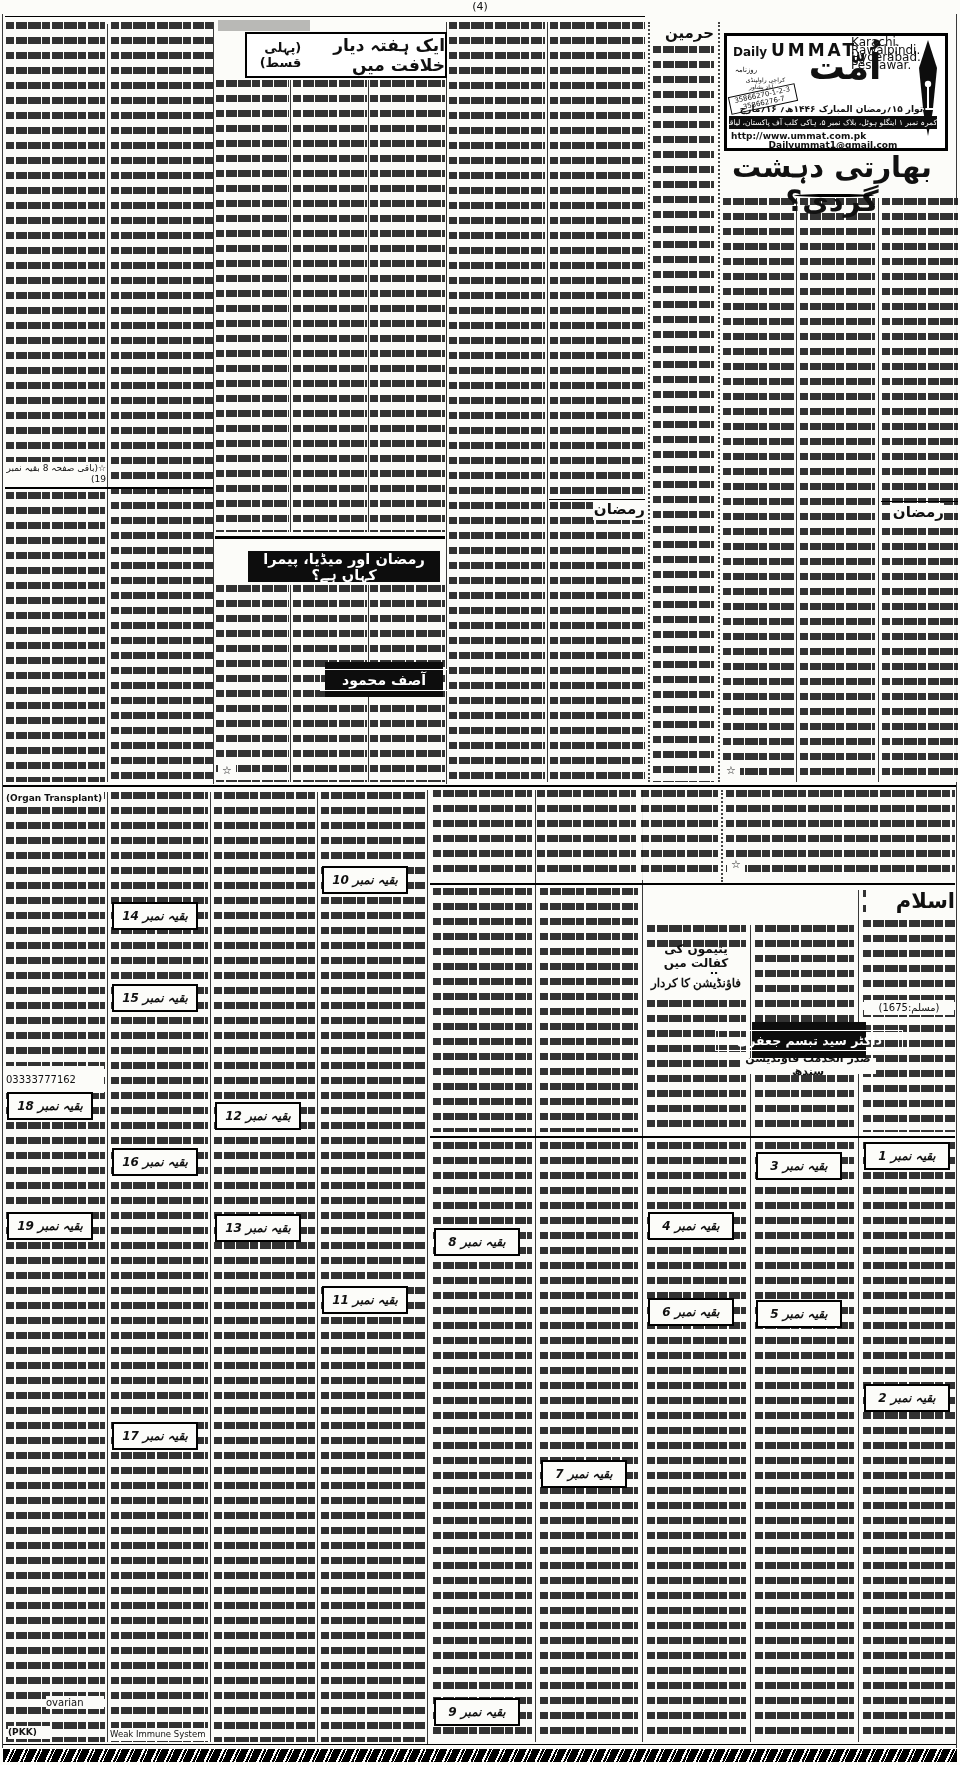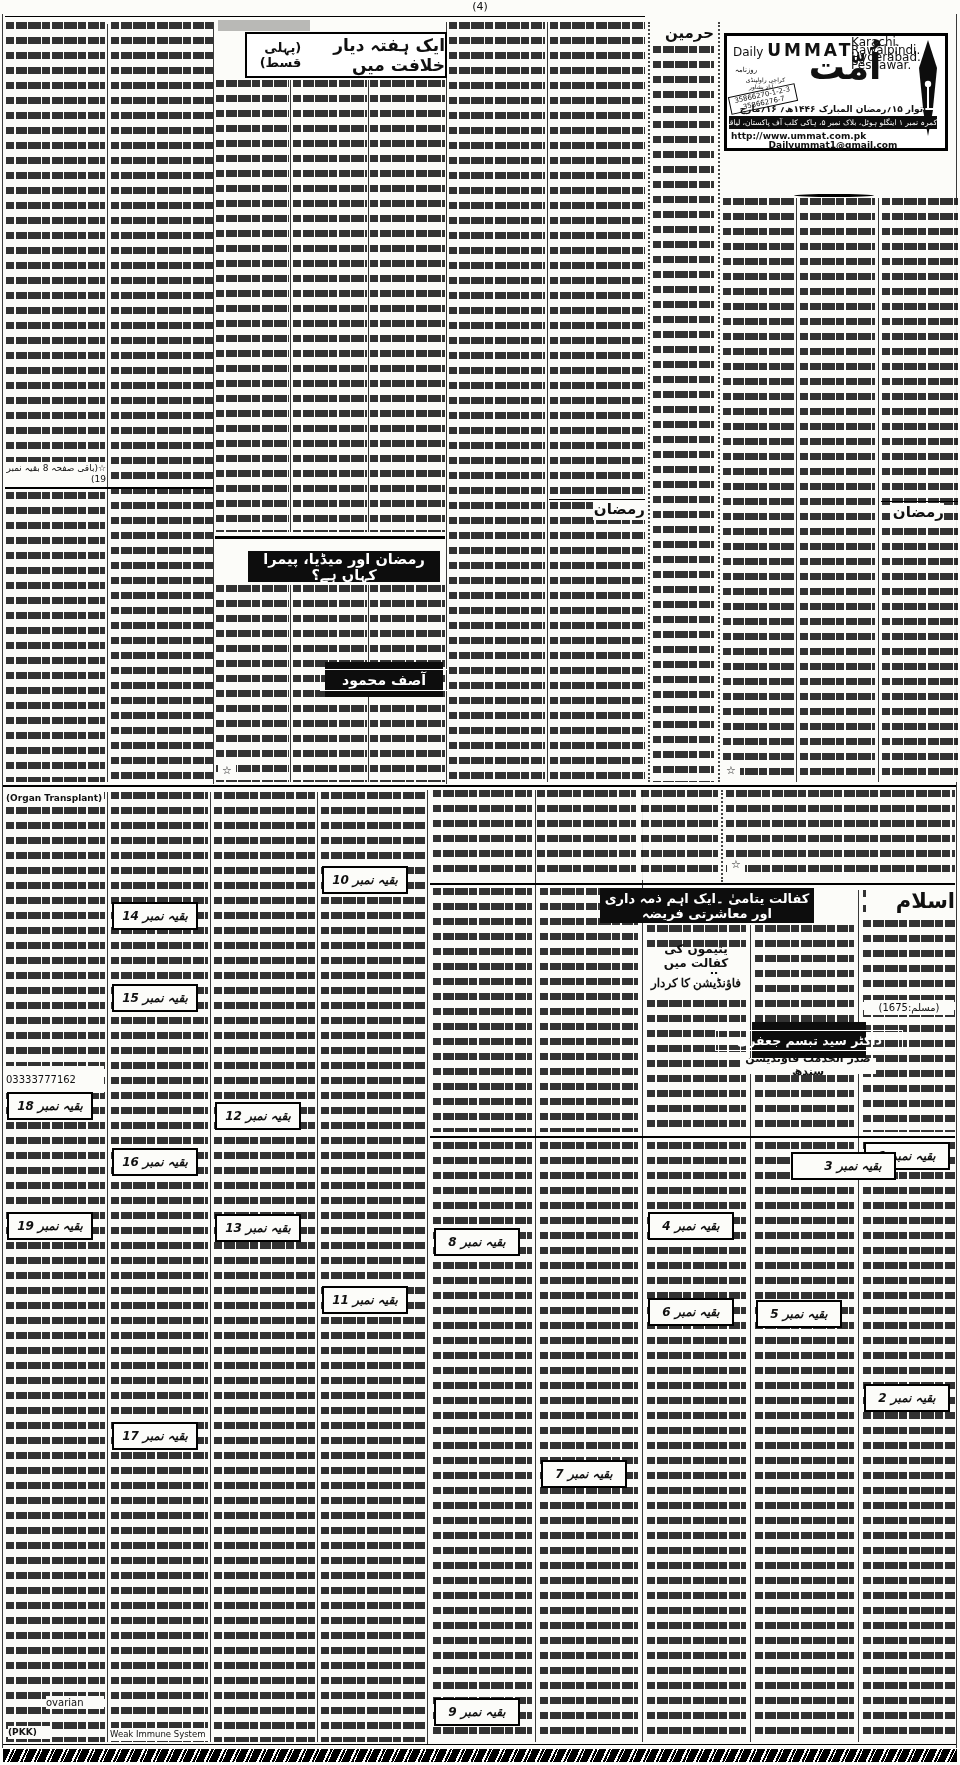--- a/index.html
+++ b/index.html
@@ -40,21 +40,21 @@
 
 <div id="page">
 
   <div class="vline" style="left:2px;top:14px;height:1734px;"></div>
   <div class="vline" style="left:956px;top:14px;height:1734px;"></div>
   <div id="braid"></div>
   <div class="smudge"></div>
 
   <div id="masthead">
     <div class="mi ltr" style="left:6px;top:4px;font-size:12px;">
-      <span style="font-weight:normal;text-align:center;">Daily</span>
+      <span style="font-weight:bold;text-align:center;">Daily</span>
       <span style="font-weight:bold;font-size:17px;letter-spacing:3px;">UMMAT</span>
     </div>
     <div class="mi ltr pre" style="left:124px;top:3px;font-size:12px;line-height:7.5px;">Karachi.
 Rawalpindi.
 Hyderabad.
 Peshawar.</div>
     <div class="mi rtl" style="left:8px;top:30px;font-size:7px;">روزنامہ</div>
     <div class="mi rtl" style="left:6px;top:40px;width:52px;font-size:6px;line-height:7px;">کراچی راولپنڈی حیدرآباد پشاور</div>
     <div class="mi rtl" style="left:55px;top:10px;width:126px;font-size:36px;font-weight:bold;text-align:center;">اُمّت</div>
     <svg class="mi" style="left:188px;top:2px;" width="26" height="100" viewBox="0 0 26 100">
@@ -66,39 +66,37 @@
     <div class="mi ltr" style="left:2px;top:54px;width:66px;border:1.5px solid #000;transform:rotate(-12deg);font-size:7px;text-align:center;background:#fff;line-height:8px;">
       <span>35866270-1-2-3</span><br>
       <span>35866276-7</span>
     </div>
     <div class="mi rtl" style="left:4px;top:68px;width:204px;font-size:9px;font-weight:bold;text-align:center;">اتوار ۱۵؍رمضان المبارک ۱۴۴۶ھ؍ ۱۶؍مارچ ۲۰۲۵ء</div>
     <div class="mi rtl" style="left:2px;top:80px;width:208px;height:13px;background:#0d0d0d;color:#fff;font-size:7.5px;text-align:center;line-height:13px;white-space:nowrap;overflow:hidden;">کمرہ نمبر ۱ اینگلو ہوٹل، بلاک نمبر ۵، ہاکی کلب آف پاکستان، لیاقت بیرکس کراچی</div>
     <div class="mi ltr" style="left:4px;top:95px;width:204px;font-size:9px;font-weight:bold;text-align:left;">http://www.ummat.com.pk</div>
     <div class="mi ltr" style="left:4px;top:104px;width:204px;font-size:9px;font-weight:bold;text-align:center;">Dailyummat1@gmail.com</div>
   </div>
 
+  <div class="abs rtl" style="left:722px;top:150px;width:220px;height:42px;font-size:29px;font-weight:bold;text-align:center;z-index:3;background:#fcfcf9;">بھارتی دہشت گردی؟</div>
   <div id="bharti-underline"></div>
 
   <div id="khilafat-box">
     <span style="font-size:17px;font-weight:bold;">ایک ہفتہ دیار خلافت میں</span>
     <span style="font-size:13px;font-weight:bold;">(پہلی قسط)</span>
   </div>
 
 
   <div class="blackbox" style="left:248px;top:551px;width:192px;height:31px;font-size:14.5px;">
     <span>رمضان اور میڈیا، پیمرا کہاں ہے؟</span>
   </div>
 
   <div class="blackbox" style="left:325px;top:662px;width:118px;height:35px;font-size:14px;">
     <span class="innerframe">آصف محمود</span>
   </div>
 
-  <div class="blackbox" style="left:600px;top:888px;width:214px;height:35px;font-size:13px;">
-    <span>کفالت یتامیٰ ۔ایک اہم ذمہ داری اور معاشرتی فریضہ</span>
-  </div>
 
   <div class="blackbox" style="left:752px;top:1022px;width:114px;height:36px;font-size:12.5px;">
     <span class="innerframe">ڈاکٹر سید تبسم جعفری</span>
   </div>
 
 <div class="tx" style="left: 5px; top: 22px; width: 100px; height: 440px;"></div>
     <div class="tx" style="left: 5px; top: 492px; width: 100px; height: 290px;"></div>
     <div class="tx" style="left: 110px; top: 22px; width: 103px; height: 760px;"></div>
     <div class="tx" title="شکست کے بعد سیورے کے معاہدے میں کردوں سے آزادی کا وعدہ کیا گیا تھا۔ بعد میں ترک رہنما کمال اتاترک نے یہ معاہدہ توڑ دیا جب کہ 1924 کے بعد خلافت ختم کر دی گئی۔ 1984 ، 1999 اور 2012 کے واقعات کا ذکر۔" style="left: 215px; top: 80px; width: 74px; height: 452px;"></div>
     <div class="tx" style="left: 292px; top: 80px; width: 75px; height: 452px;"></div>
@@ -173,21 +171,21 @@
     <div class="chip rtl b c" style="left: 646px; top: 954px; width: 100px; height: 20px; font-size: 12px;">یتیموں کی کفالت میں الخدمت</div>
     <div class="chip rtl b c" style="left: 646px; top: 974px; width: 100px; height: 20px; font-size: 12px; font-family: Liberation Serif, serif;">فاؤنڈیشن کا کردار</div>
     <div class="chip rtl b c" style="left: 740px; top: 1058px; width: 136px; height: 16px; font-size: 11px;">صدر الخدمت فاؤنڈیشن سندھ</div>
     <div class="chip ltr b" style="left: 6px; top: 792px; width: 98px; height: 13px; font-size: 9px;">(Organ Transplant)</div>
     <div class="chip ltr" style="left: 6px; top: 1066px; width: 98px; height: 27px; font-size: 10px;">03333777162</div>
     <div class="chip ltr b" style="left: 8px; top: 1726px; width: 44px; height: 13px; font-size: 9px;">(PKK)</div>
     <div class="chip ltr" style="left: 46px; top: 1696px; width: 58px; height: 13px; font-size: 10px;">ovarian</div>
     <div class="chip ltr" style="left: 110px; top: 1728px; width: 98px; height: 13px; font-size: 8.5px;">Weak Immune System</div>
     <div class="cbox" style="left: 864px; top: 1142px;">بقیہ نمبر 1</div>
     <div class="cbox" style="left: 864px; top: 1384px;">بقیہ نمبر 2</div>
-    <div class="cbox" style="left: 791px; top: 1152px; padding-left: 19px;">بقیہ نمبر 3</div>
+    <div class="cbox" style="left: 756px; top: 1152px;">بقیہ نمبر 3</div>
     <div class="cbox" style="left: 756px; top: 1300px;">بقیہ نمبر 5</div>
     <div class="cbox" style="left: 648px; top: 1212px;">بقیہ نمبر 4</div>
     <div class="cbox" style="left: 648px; top: 1298px;">بقیہ نمبر 6</div>
     <div class="cbox" style="left: 541px; top: 1460px;">بقیہ نمبر 7</div>
     <div class="cbox" style="left: 434px; top: 1228px;">بقیہ نمبر 8</div>
     <div class="cbox" style="left: 434px; top: 1698px;">بقیہ نمبر 9</div>
     <div class="cbox" style="left: 322px; top: 866px;">بقیہ نمبر 10</div>
     <div class="cbox" style="left: 322px; top: 1286px;">بقیہ نمبر 11</div>
     <div class="cbox" style="left: 215px; top: 1102px;">بقیہ نمبر 12</div>
     <div class="cbox" style="left: 215px; top: 1214px;">بقیہ نمبر 13</div>

